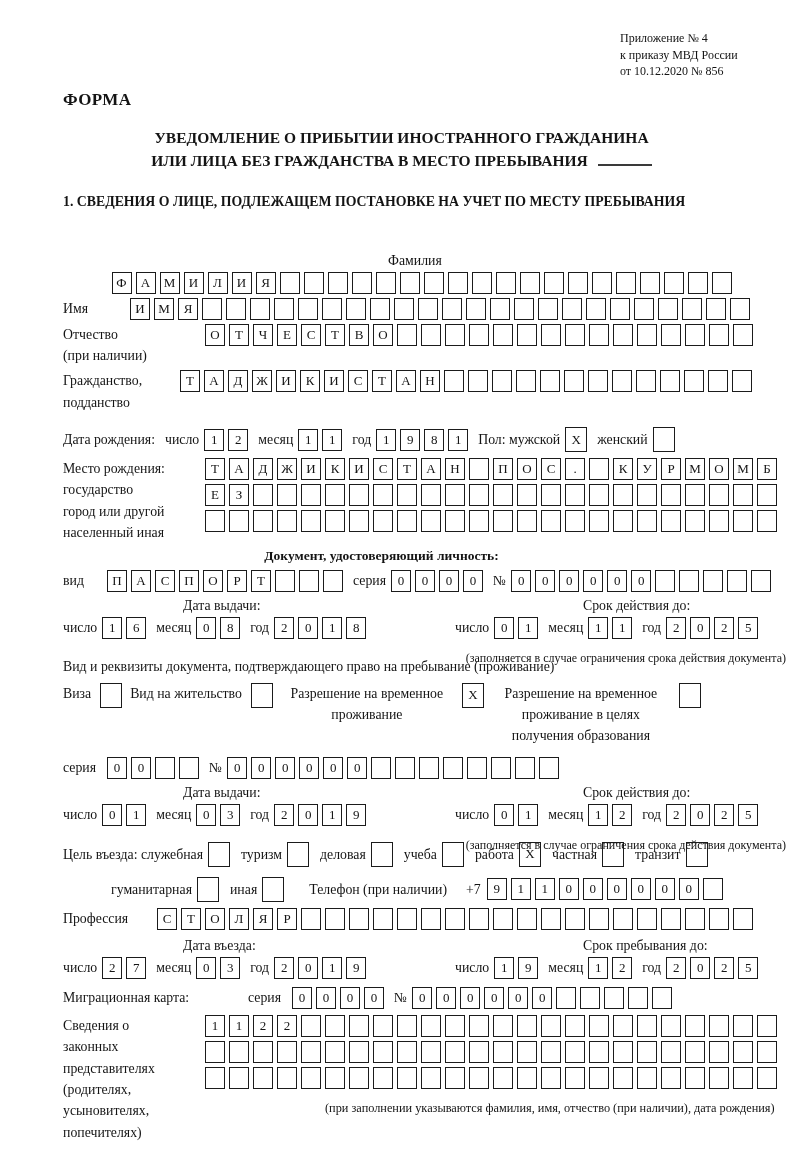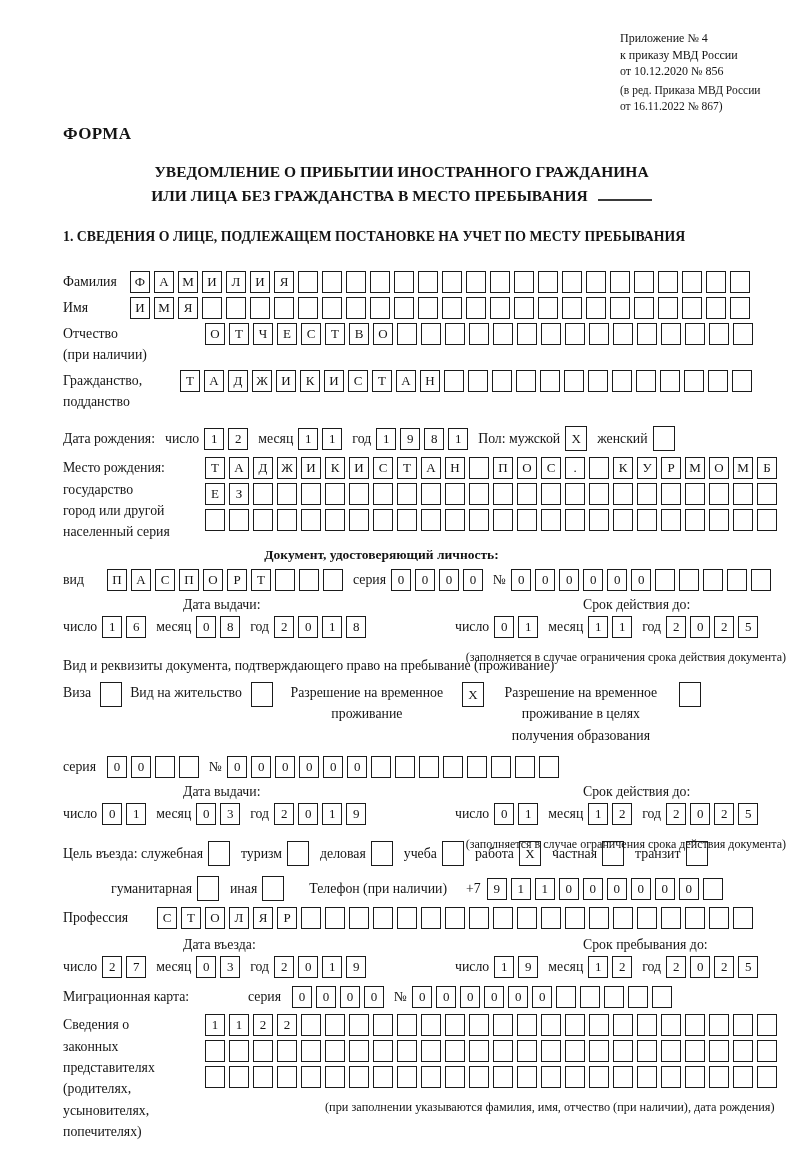--- a/index.html
+++ b/index.html
@@ -74,34 +74,30 @@
 </head>
 <body>
 
 <div class="page">
 
   <div class="ref">
     <div>Приложение № 4</div>
     <div>к приказу МВД России</div>
     <div>от 10.12.2020 № 856</div>
   </div>
-  <div class="ref-small">
-    <div>(в ред. Приказа МВД России</div>
-    <div>от 16.11.2022 № 867)</div>
-  </div>
   <div class="forma">ФОРМА</div>
 
   <div class="title">
     <div>УВЕДОМЛЕНИЕ О ПРИБЫТИИ ИНОСТРАННОГО ГРАЖДАНИНА</div>
     <div><span>ИЛИ ЛИЦА БЕЗ ГРАЖДАНСТВА В МЕСТО ПРЕБЫВАНИЯ</span><span class="blank-line"></span></div>
   </div>
 
   <div class="sec-head">1. СВЕДЕНИЯ О ЛИЦЕ, ПОДЛЕЖАЩЕМ ПОСТАНОВКЕ НА УЧЕТ ПО МЕСТУ ПРЕБЫВАНИЯ</div>
 
-  <div class="row" style="margin-top:26px;">
+  <div class="row" style="margin-top:40px;flex-direction:column;">
     <span class="lbl w1">Фамилия</span>
     <span class="cells">
         <span class="cell">Ф</span>
         <span class="cell">А</span>
         <span class="cell">М</span>
         <span class="cell">И</span>
         <span class="cell">Л</span>
         <span class="cell">И</span>
         <span class="cell">Я</span>
         <span class="cell"></span>
@@ -250,21 +246,21 @@
     <span class="cells cbx">
         <span class="cell"></span>
       </span>
   </div>
 
   <div class="row top mt6">
     <span class="lbl w2">
       <span>Место рождения:</span><br>
       <span>государство</span><br>
       <span>город или другой</span><br>
-      <span>населенный серия</span>
+      <span>населенный иная</span>
     </span>
     <span class="col">
       <span class="cells">
           <span class="cell">Т</span>
           <span class="cell">А</span>
           <span class="cell">Д</span>
           <span class="cell">Ж</span>
           <span class="cell">И</span>
           <span class="cell">К</span>
           <span class="cell">И</span>

